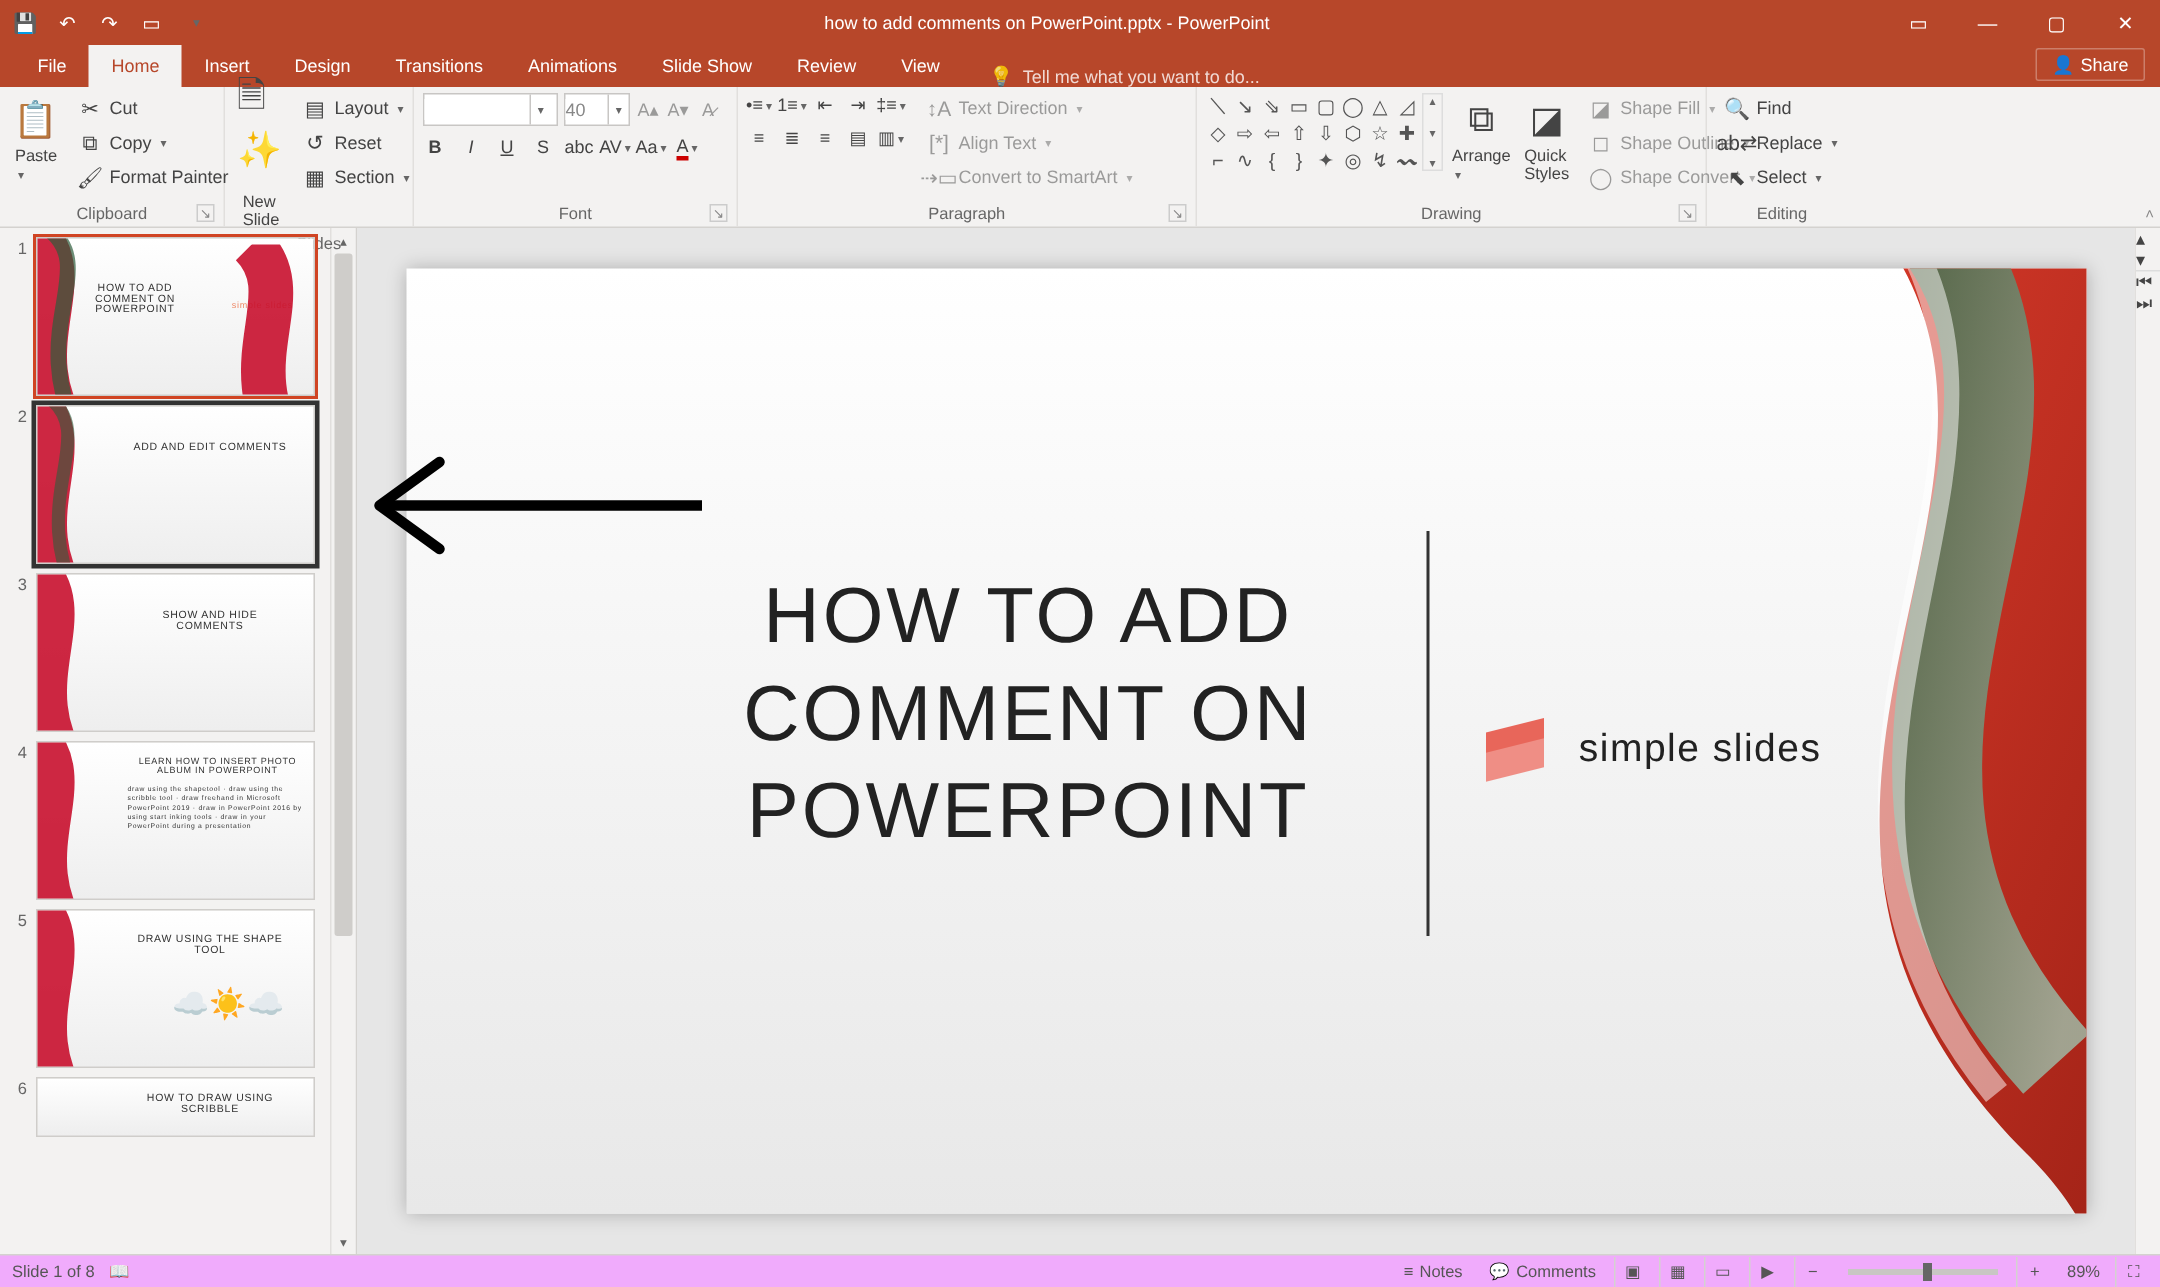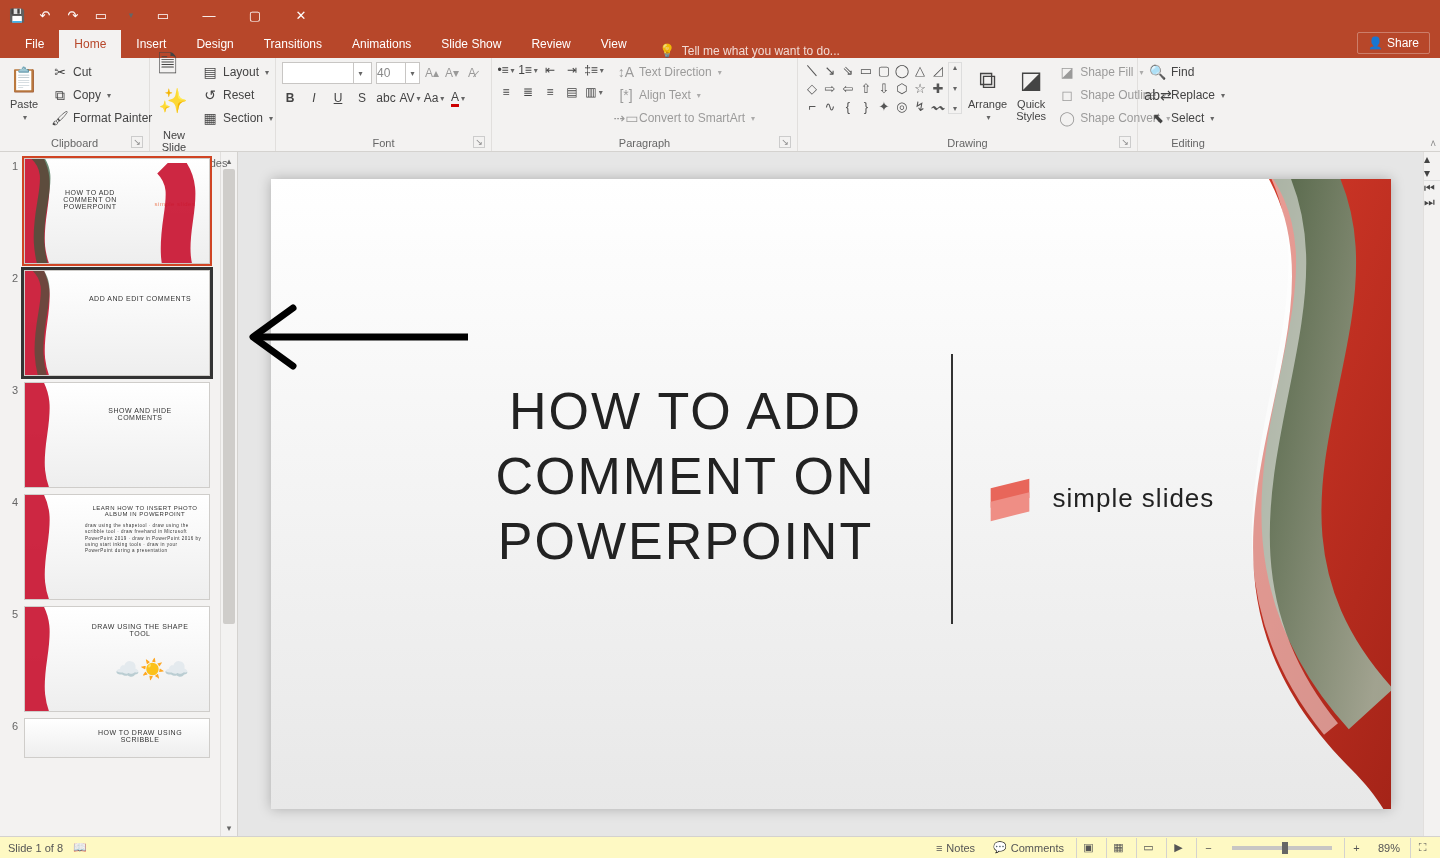--- a/index.html
+++ b/index.html
@@ -29,21 +29,21 @@
 .rgroup .glabel .dlg { position: absolute; right: 0; bottom: 1px; font-size: 9px; color: #888; cursor: pointer; border: 1px solid #ccc; width: 12px; height: 12px; line-height: 10px;}
 .rrow { display: flex; align-items: center; gap: 4px; }
 .rcol { display: flex; flex-direction: column; gap: 3px; }
 .rbtn { display: flex; align-items: center; gap: 4px; font-size: 12px; color: #444; padding: 1px 4px; cursor: pointer; border: 1px solid transparent; white-space: nowrap;}
 .rbtn.disabled, .rico.disabled { opacity: .5; }
 .rico { display: inline-flex; align-items: center; justify-content: center; font-size: 14px; width: 18px; height: 16px; color: #444;}
 .rico.sm { font-size: 12px; width: 16px; }
 .dd-arrow { font-size: 8px; color: #666; margin-left: 2px; }
 .bigbtn { display: flex; flex-direction: column; align-items: center; justify-content: flex-start; width: 50px; padding: 2px 2px; cursor: pointer; gap: 2px;}
 .bigbtn .bigico { width: 32px; height: 32px; display: flex; align-items: center; justify-content: center; font-size: 24px;}
-.bigbtn .biglbl { font-size: 11px; text-align: center; line-height: 12px; }
+.bigbtn .biglbl { font-size: 11px; text-align: left; line-height: 12px; }
 
 
 .combo { display: flex; align-items: center; border: 1px solid #c8c6c4; background: #fff; height: 22px; }
 .combo input { border: none; outline: none; font-size: 12px; padding: 0 0; width: 70px; color: #888;}
 .combo.size input { width: 28px; text-align: left;}
 .combo .dd { width: 14px; text-align: center; font-size: 8px; color: #666; border-left: 1px solid #c8c6c4; height: 100%; display: flex; align-items: center; justify-content: center; cursor: pointer;}
 
 
 .shape-gallery { display: grid; grid-template-columns: repeat(8, 16px); grid-auto-rows: 16px; gap: 2px; }
 .shape-gallery .sg { font-size: 13px; color: #555; display: flex; align-items: center; justify-content: center; cursor: pointer;}
@@ -73,39 +73,40 @@
 .slide .title-block { position: absolute; left: 170px; right: 460px; top: 200px; text-align: center; font-family: "Century Gothic", "Segoe UI", sans-serif; font-weight: 400; letter-spacing: 2px; font-size: 52px; color: #222; line-height: 1.25;}
 .slide .vline { position: absolute; left: 680px; top: 175px; width: 2px; height: 270px; background: #333; }
 .slide .logo { position: absolute; left: 710px; top: 290px; display: flex; align-items: center; gap: 14px;}
 .slide .logo .dia { width: 58px; height: 58px; position: relative;}
 .slide .logo .logotext { font-size: 26px; color: #222; font-family: "Segoe UI", sans-serif; letter-spacing: 1px;}
 .slide .ribbon-swirl { position: absolute; right: -60px; bottom: -120px; width: 420px; height: 780px; pointer-events: none;}
 
 .annotation-arrow { position: absolute; left: 0px; top: 150px; width: 240px; height: 70px; pointer-events: none;}
 
 
-.statusbar { height: 22px; background: #fef9c3; border-top: 1px solid #d4d2cf; display: flex; align-items: center; font-size: 11px; color: #555; }
+.statusbar { height: 22px; background: #f0abfc; border-top: 1px solid #d4d2cf; display: flex; align-items: center; font-size: 11px; color: #555; }
 .statusbar .sleft { padding-left: 8px; display: flex; align-items: center; gap: 10px;}
 .statusbar .sright { margin-left: auto; display: flex; align-items: center; gap: 6px; padding-right: 6px;}
 .statusbar .sbtn { display: flex; align-items: center; gap: 4px; padding: 0 6px; cursor: pointer; height: 22px;}
 .statusbar .viewbtn { width: 24px; height: 20px; display: flex; align-items: center; justify-content: center; border-left: 1px solid #d4d2cf; cursor: pointer;}
 .zoom-slider { width: 100px; height: 4px; background: #c8c6c4; position: relative; margin: 0 6px;}
 .zoom-slider .zthumb { position: absolute; top: -4px; width: 6px; height: 12px; background: #666; left: 50%;}
 </style>
 </head>
 <body>
 
 <div class="titlebar">
   <div class="titlebar-left">
     <span class="qat-btn">💾</span>
     <span class="qat-btn">↶</span>
     <span class="qat-btn">↷</span>
     <span class="qat-btn">▭</span>
     <span class="qat-btn dd-arrow" style="font-size:9px;">▾</span>
   </div>
+  <div class="titlebar-center">how to add comments on PowerPoint.pptx - PowerPoint</div>
   <div class="titlebar-right">
     <div class="win-btn">▭</div>
     <div class="win-btn">—</div>
     <div class="win-btn">▢</div>
     <div class="win-btn">✕</div>
   </div>
 </div>
 
 <div class="ribbon-tabs">
   <div class="tab file">File</div>

